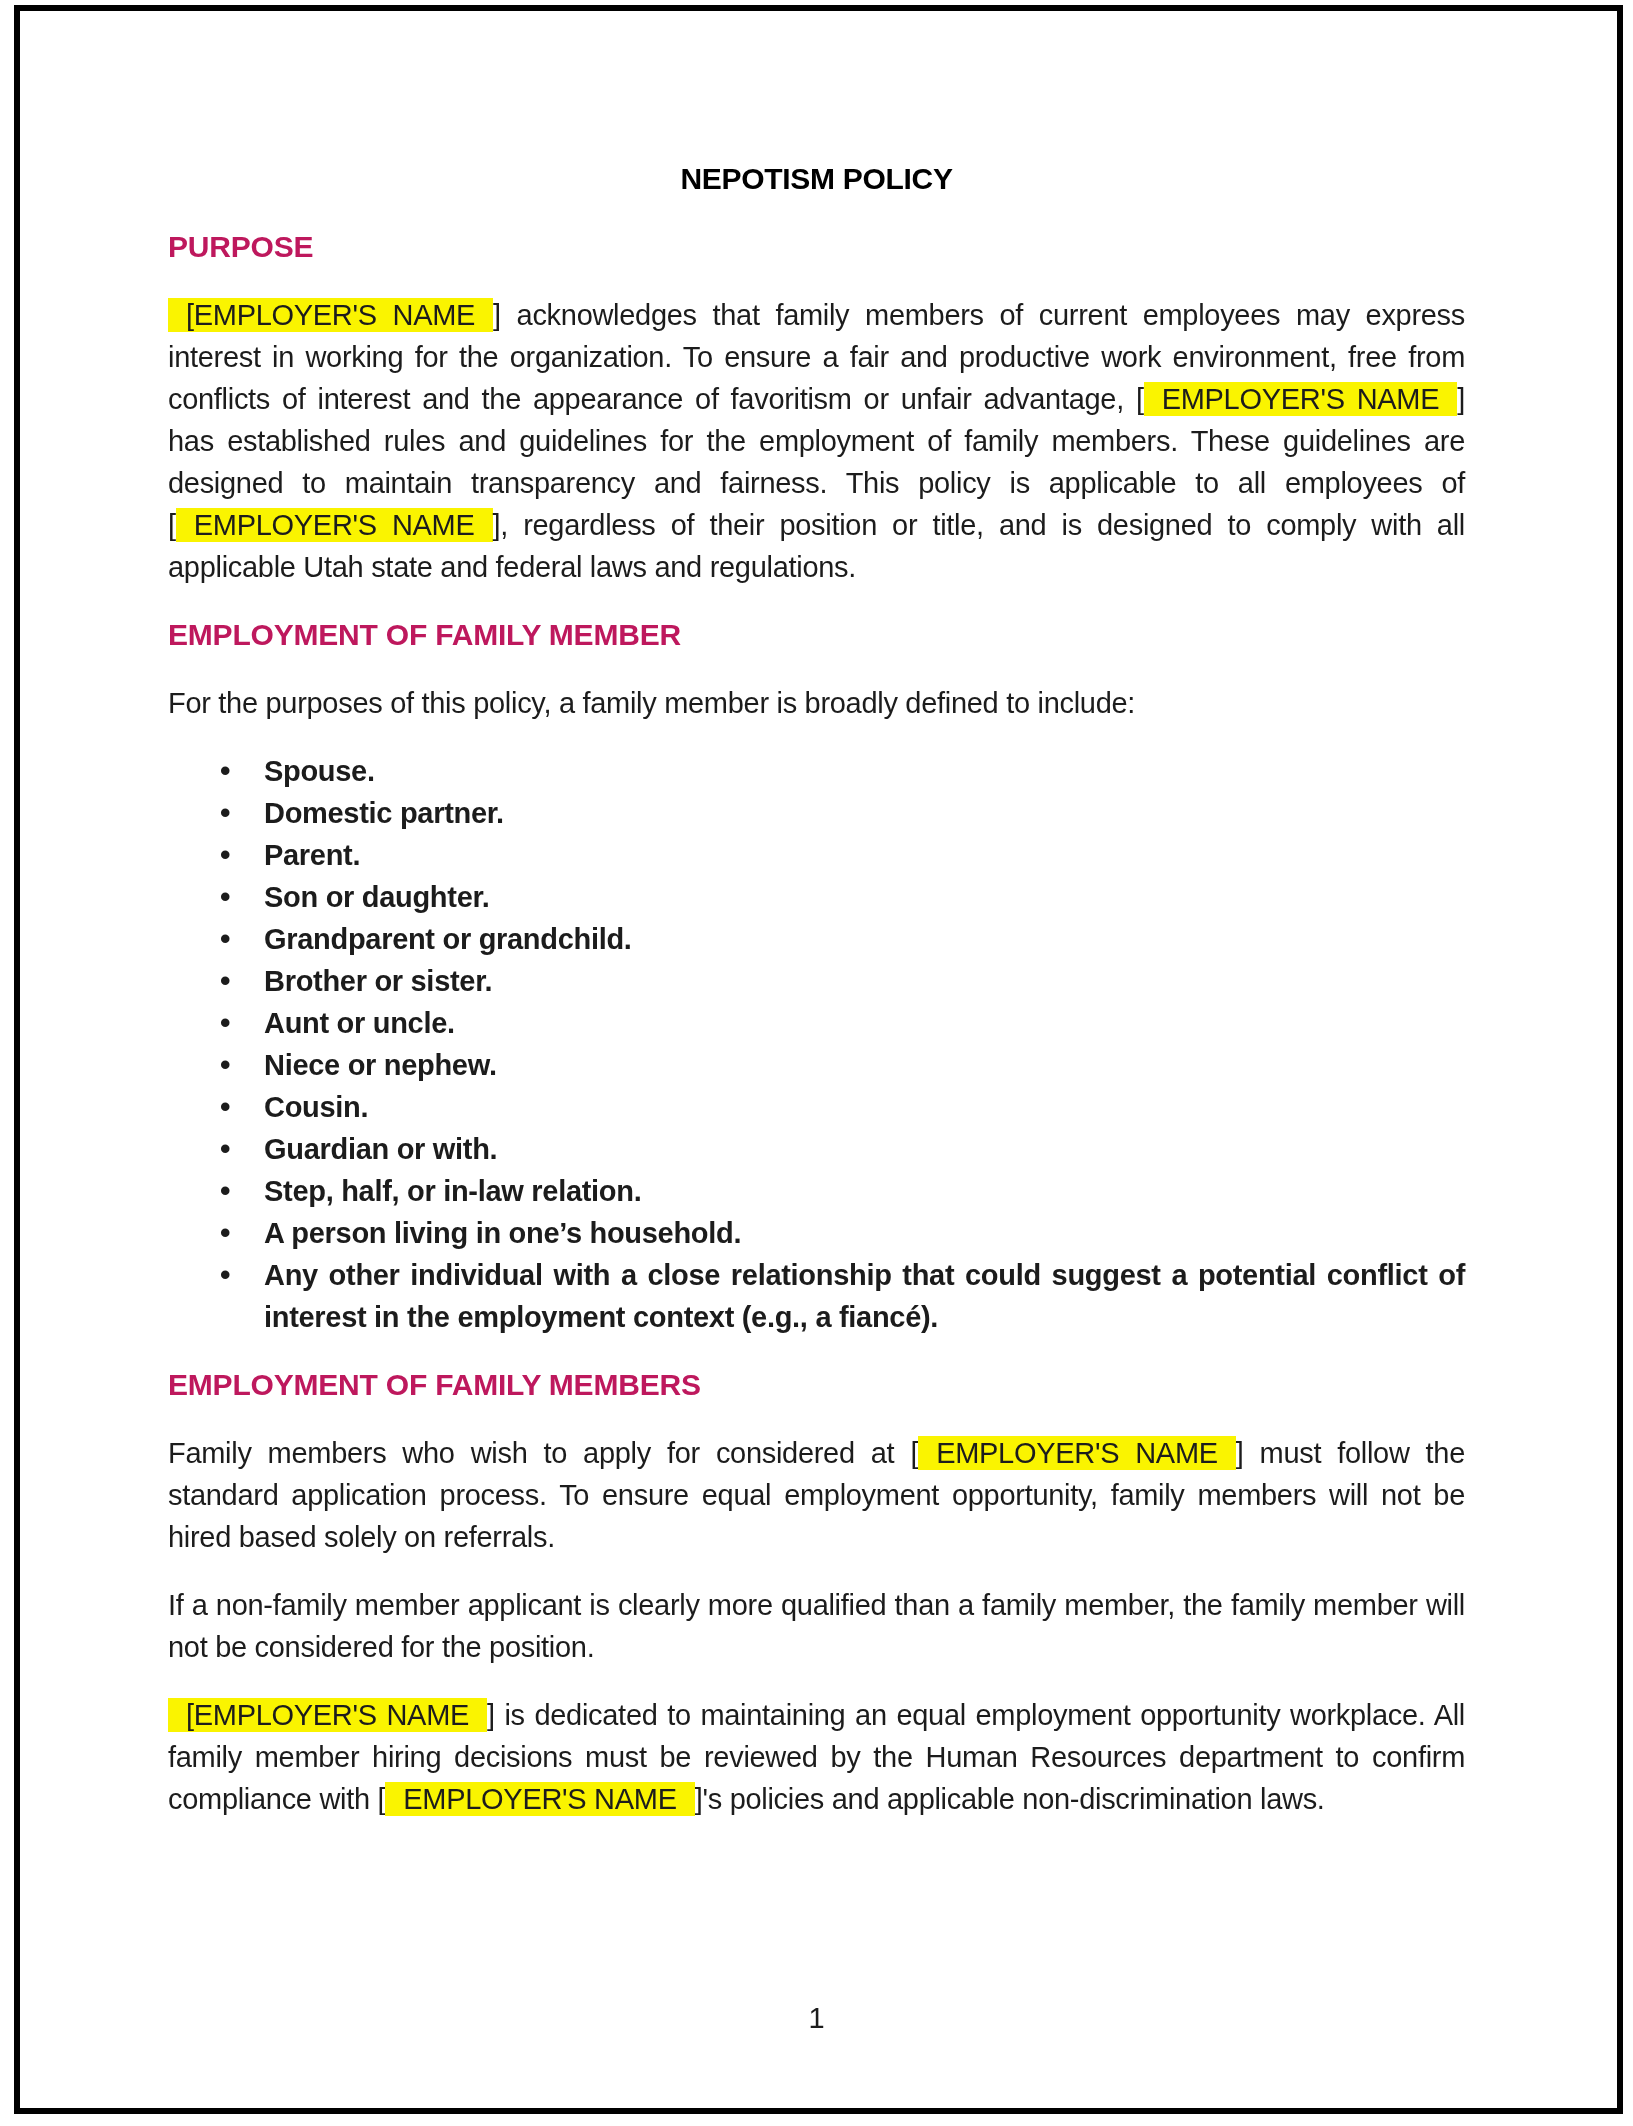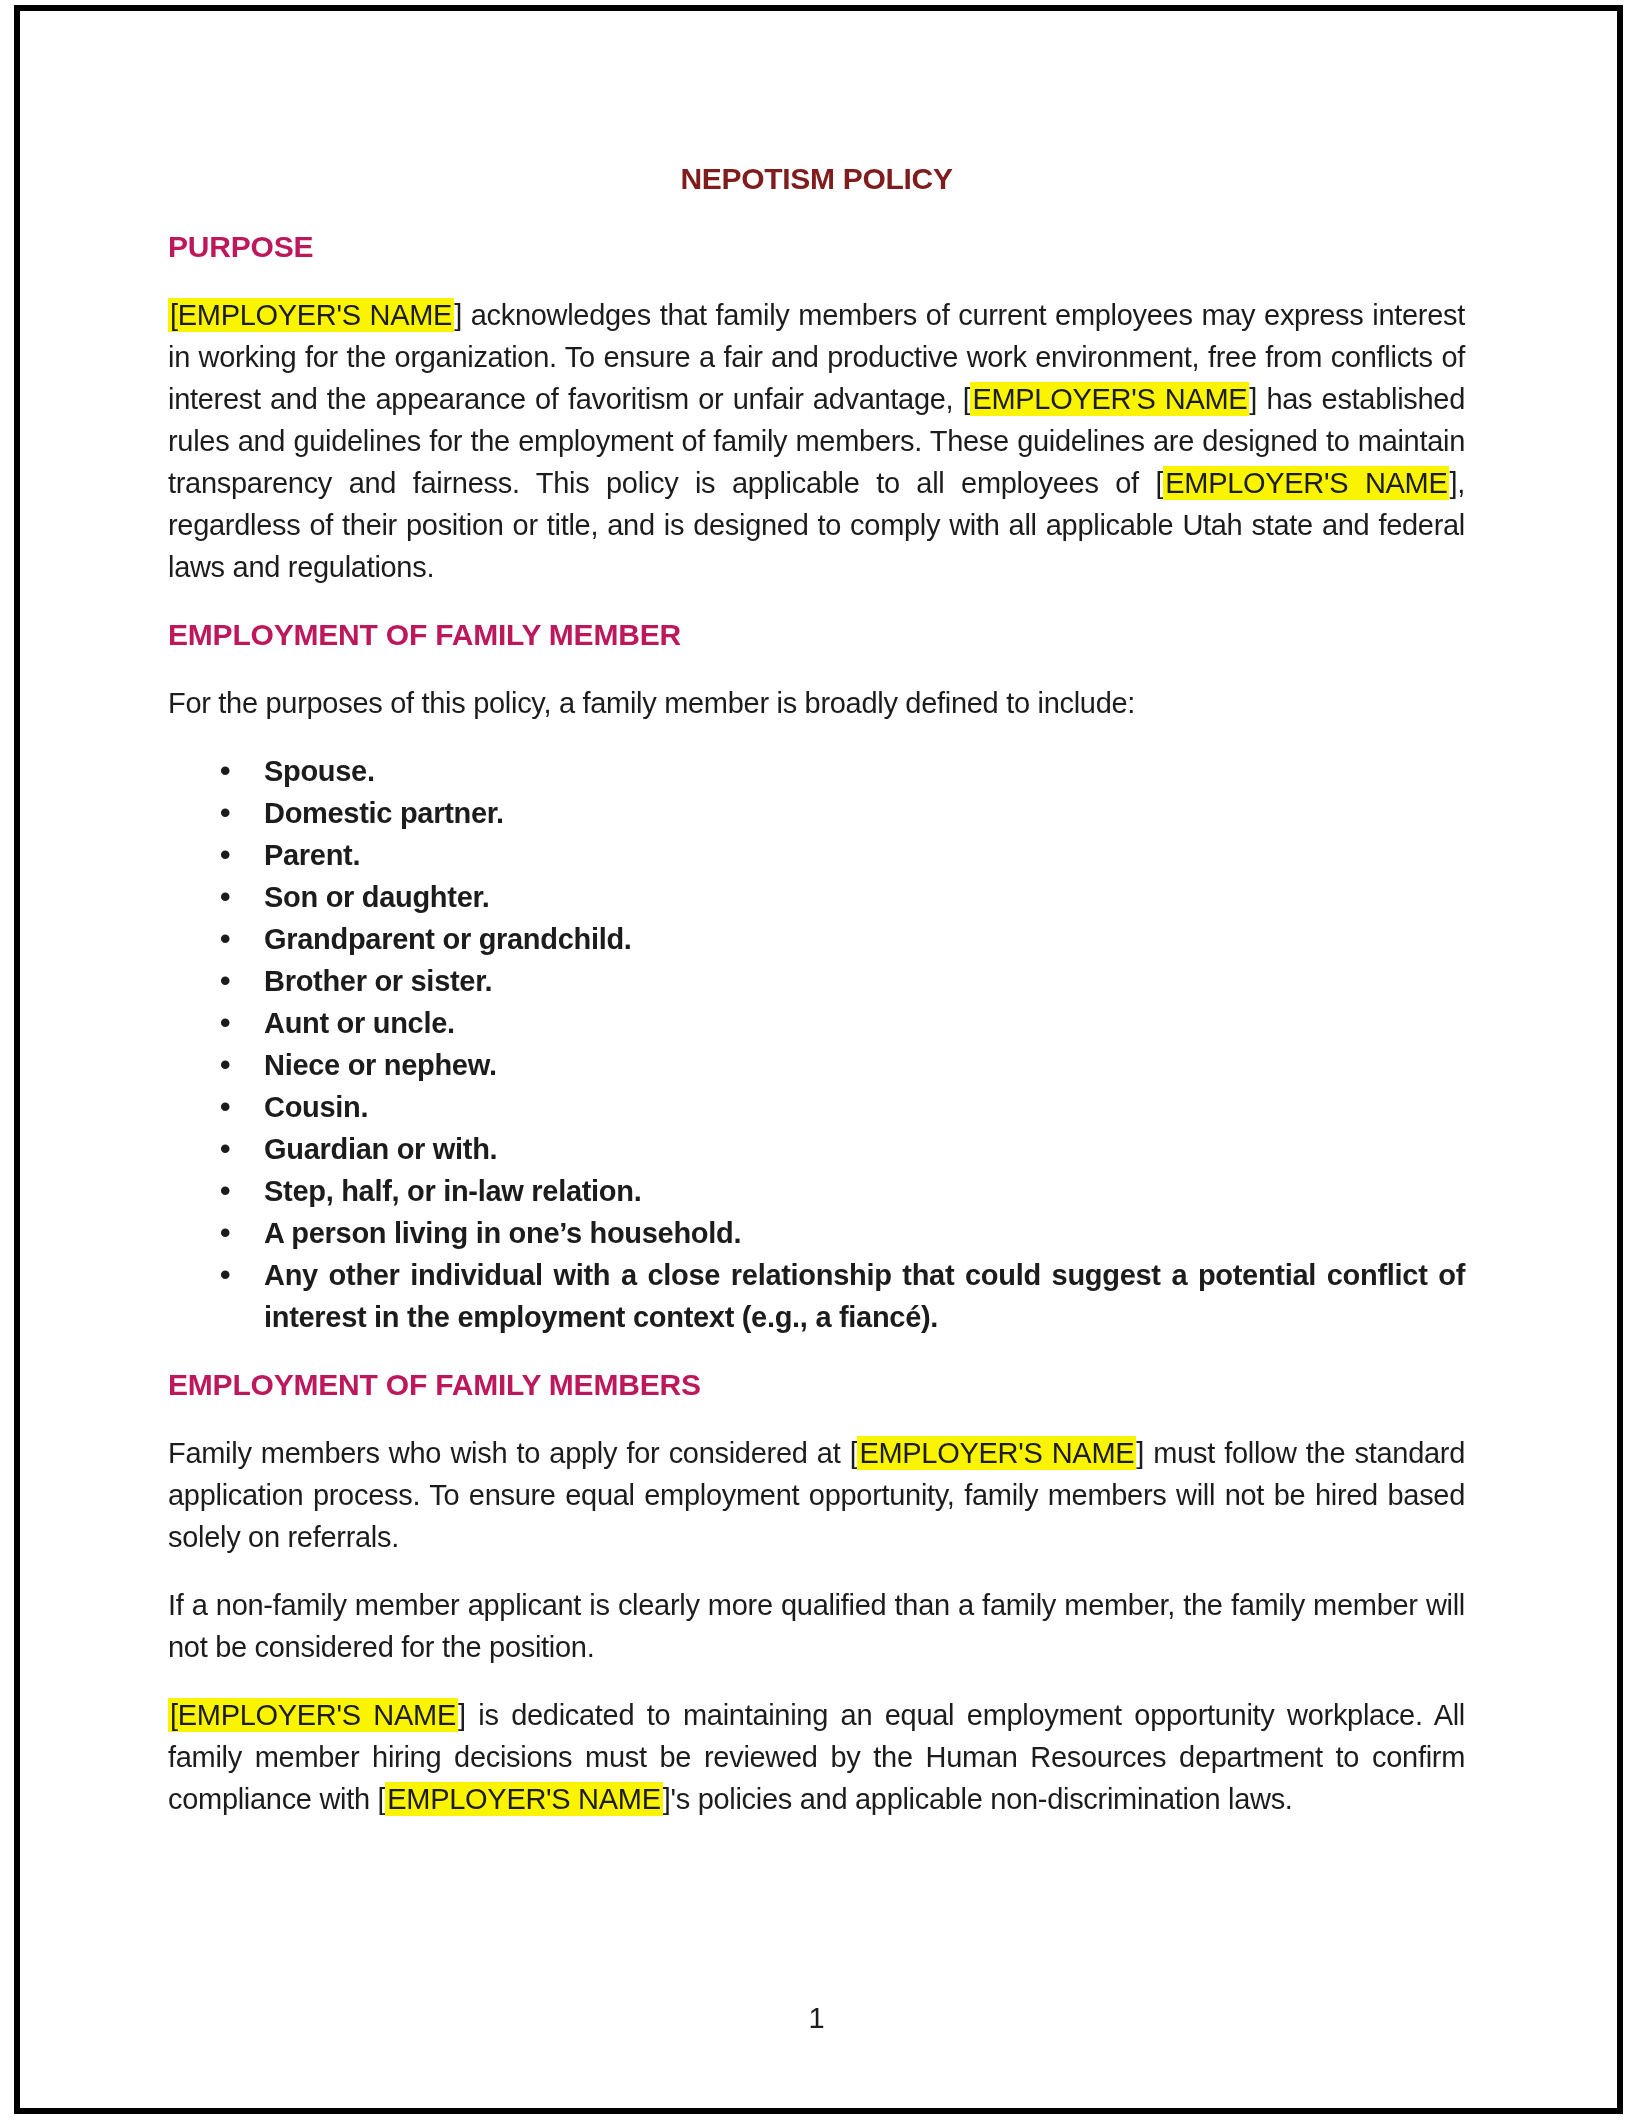--- a/index.html
+++ b/index.html
@@ -17,21 +17,21 @@
     border:6px solid var(--border,#000000);
     pointer-events:none;
   }
   .content{
     position:absolute;
     left:168px;right:168px;top:158px;
     font-size:29px;line-height:42px;letter-spacing:-0.3px;
   }
   h1.doc-title{
     font-size:30px;line-height:42px;font-weight:700;
-    text-align:center;margin:0 0 26px 0;color:#7f1d1d;
+    text-align:center;margin:0 0 26px 0;color:#000000;
   }
   h2.sec-head{
     font-size:30px;line-height:42px;font-weight:700;
     margin:0 0 26px 0;color:#be185d;letter-spacing:-0.2px;
   }
   p.body-par{
     margin:0 0 26px 0;
     text-align:justify;
   }
   ul.fam-list{
@@ -46,21 +46,21 @@
     font-weight:bold;
   }
   ul.fam-list li::before{
     content:"\2022";
     position:absolute;
     left:-44px;top:0;
     font-size:30px;
   }
   .hl{
     background:var(--hl,#faf400);
-    padding:1px 2px;
+    padding:1px 18px;
   }
   .footer-pagenum{
     position:absolute;
     left:0;right:0;bottom:90px;
     text-align:center;
     font-size:29px;line-height:36px;
     color:#1c1c1c;
   }
 </style>
 </head>

